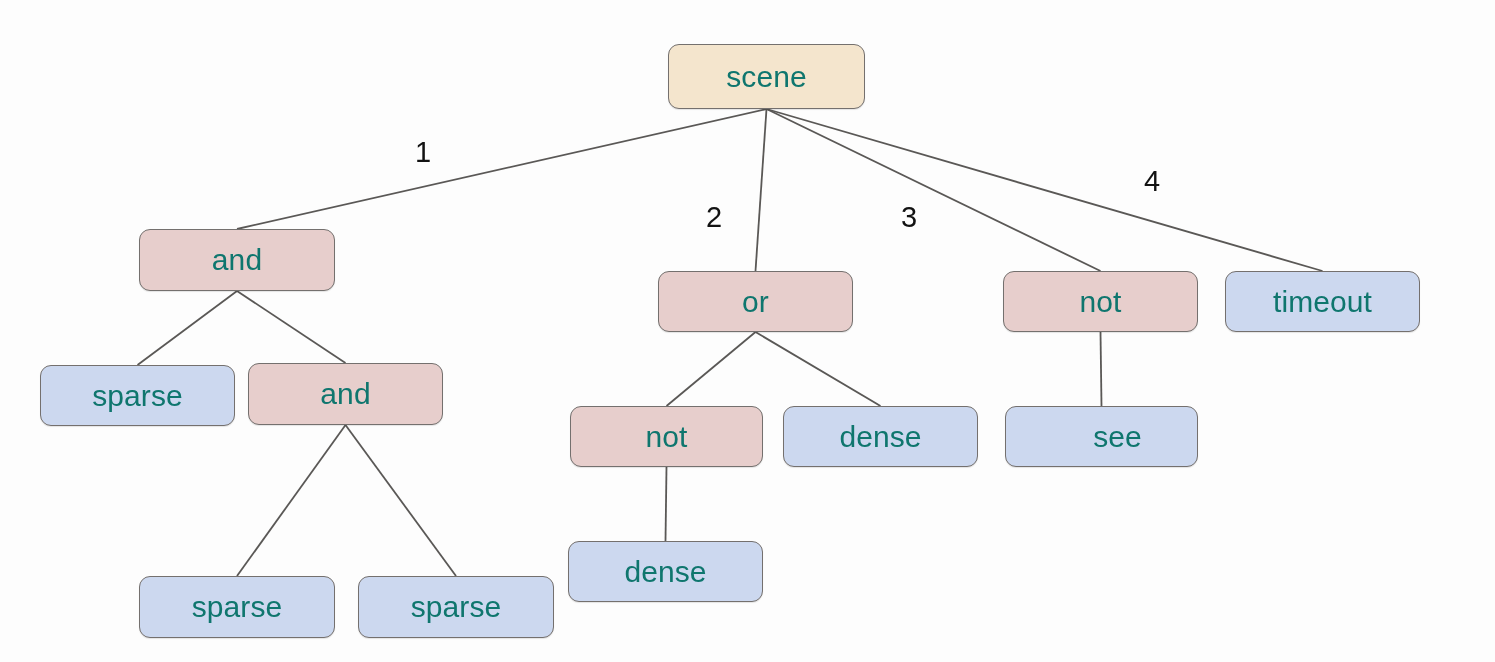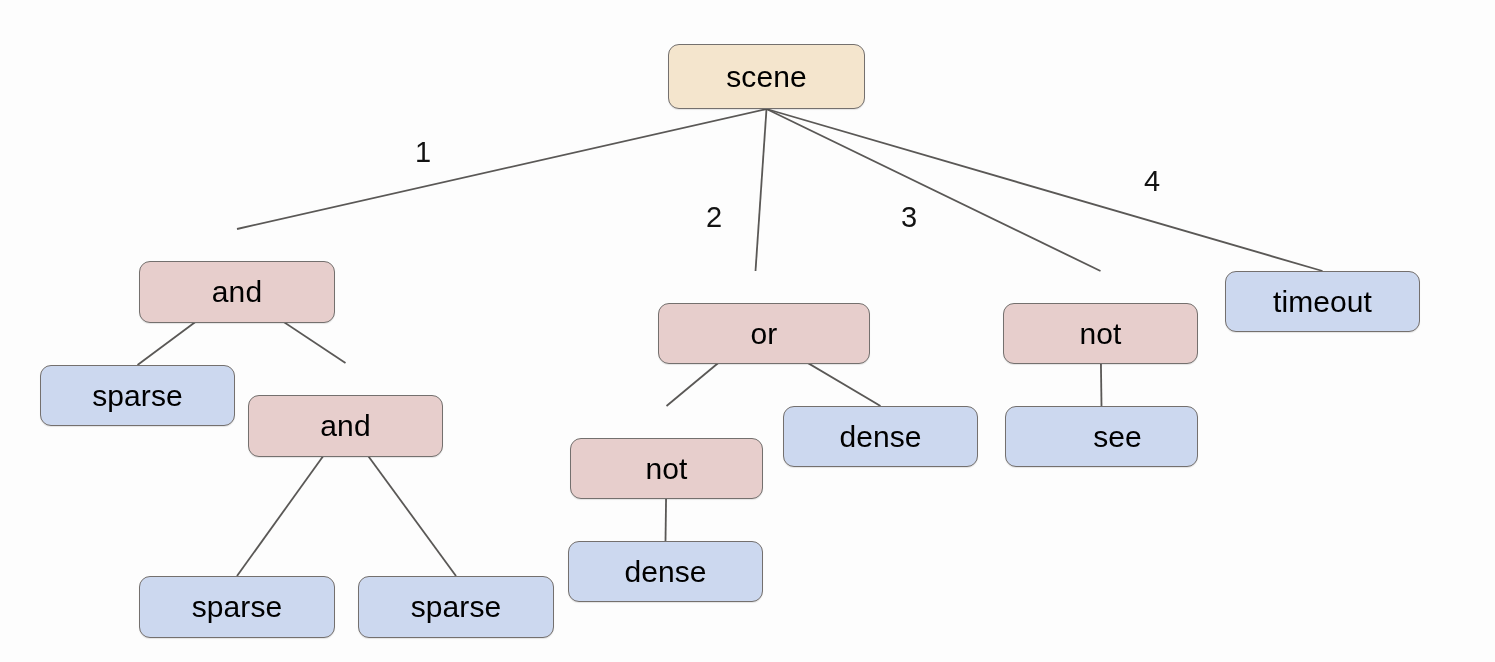--- a/index.html
+++ b/index.html
@@ -28,27 +28,27 @@
   }
   .node {
     position: absolute;
     box-sizing: border-box;
     border: 1.6px solid #74706e;
     border-radius: 11px;
     display: flex;
     align-items: center;
     justify-content: center;
     font-size: 30px;
-    color: #000000;
+    color: #0f766e;
     line-height: 1;
     letter-spacing: 0.1px;
     box-shadow: 0 1px 1px rgba(0,0,0,0.10);
   }
   .node-root  { background: #f4e5cd; }
-  .node-op    { background: #e7cecc; margin-top: 32px; }
+  .node-op    { background: #e7cecc; }
   .node-leaf  { background: #ccd8ef; }
   .edge-label {
     position: absolute;
     font-size: 29px;
     color: #121212;
     line-height: 1;
     white-space: nowrap;
   }
 </style>
 </head>
@@ -69,21 +69,21 @@
       <line x1="666.5" y1="467" x2="665.5" y2="541" stroke="#5a5856" stroke-width="1.8"></line>
       <line x1="1100.5" y1="332" x2="1101.5" y2="406" stroke="#5a5856" stroke-width="1.8"></line>
     </svg>
   <div id="node-layer">
       <div class="node node-root" style="left: 668px; top: 44px; width: 197px; height: 65px;">
         <span>scene</span>
       </div>
       <div class="node node-op" style="left: 139px; top: 229px; width: 196px; height: 62px;">
         <span>and</span>
       </div>
-      <div class="node node-op" style="left: 658px; top: 271px; width: 212px; height: 61px;">
+      <div class="node node-op" style="left: 658px; top: 271px; width: 195px; height: 61px;">
         <span>or</span>
       </div>
       <div class="node node-op" style="left: 1003px; top: 271px; width: 195px; height: 61px;">
         <span>not</span>
       </div>
       <div class="node node-leaf" style="left: 1225px; top: 271px; width: 195px; height: 61px;">
         <span>timeout</span>
       </div>
       <div class="node node-leaf" style="left: 40px; top: 365px; width: 195px; height: 61px;">
         <span>sparse</span>

